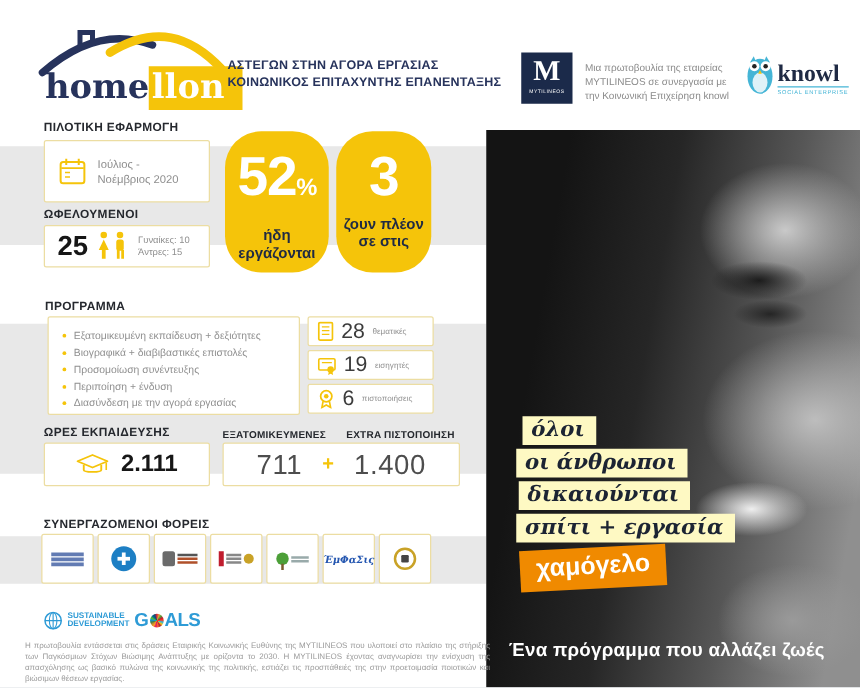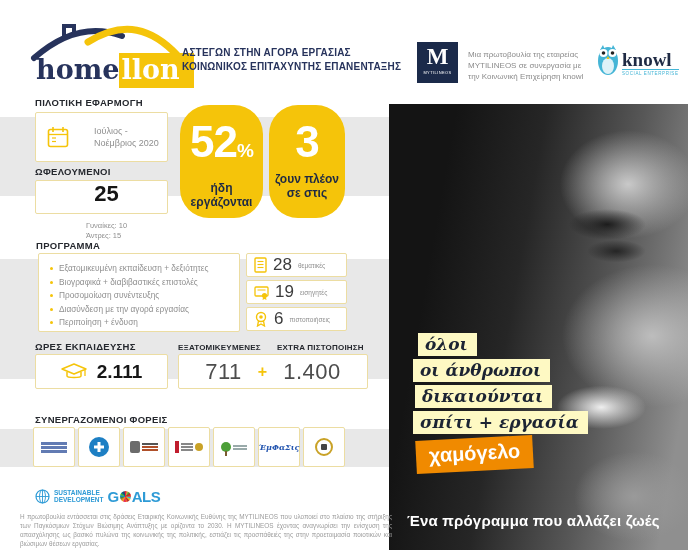--- a/index.html
+++ b/index.html
@@ -25,24 +25,24 @@
   .m-sub { font-size:4px; letter-spacing:.4px; margin-top:-2px; }
   .initiative { left:468px; top:49px; width:120px; font-size:8px; color:#8b8b8b; line-height:11px; z-index:5; }
   .knowl { left:597px; top:44px; width:86px; z-index:5; }
   .knowl-name { font-family:"Liberation Serif", serif; font-weight:bold; font-size:19px; color:#1f2a44; line-height:19px; }
   .knowl-sub { font-size:4.5px; color:#45b5d6; letter-spacing:.6px; border-top:1px solid #45b5d6; padding-top:1px; }
 
   
   .sec-h { position:absolute; font-size:9.5px; font-weight:bold; color:#25282e; letter-spacing:.3px; z-index:4; }
   .ybox { position:absolute; background:#ffffff; border:1px solid #ecdda2; border-radius:2px; z-index:3; }
 
-  .pilot-box { left:35px; top:112px; width:133px; height:50px; display:flex; align-items:center; gap:25px; padding-left:11px; }
+  .pilot-box { left:35px; top:112px; width:133px; height:50px; display:flex; align-items:center; gap:9px; padding-left:11px; }
   .pilot-text { font-size:9px; color:#8f8f8f; line-height:12px; }
 
-  .benef-box { left:35px; top:180px; width:133px; height:34px; display:flex; align-items:center; gap:7px; padding-left:10px;flex-direction:column; }
+  .benef-box { left:35px; top:180px; width:133px; height:34px; display:flex; align-items:center; gap:7px; padding-left:10px; }
   .benef-count { font-size:22px; font-weight:bold; color:#161616; }
   .benef-split { font-size:7.5px; color:#8f8f8f; line-height:10px; }
 
   .stat-yellow { position:absolute; top:105px; height:113px; background:#f5c40a; z-index:3; text-align:center; color:#fff;border-radius:29px; }
   .stat-a { left:180px; width:83px; }
   .stat-b { left:269px; width:76px; }
   .stat-num { font-size:44px; font-weight:bold; line-height:46px; margin-top:14px; letter-spacing:-1px; }
   .stat-pct { font-size:19px; font-weight:bold; }
   .stat-lbl { font-size:12px; font-weight:bold; color:#1f2a44; line-height:14px; margin-top:7px; }
 
@@ -216,22 +216,22 @@
       <div>σε στις</div>
     </div>
   </div>
 
   <div class="sec-h" style="left:36px;top:240px;">ΠΡΟΓΡΑΜΜΑ</div>
   <div class="ybox prog-box">
     <ul>
       <li>Εξατομικευμένη εκπαίδευση + δεξιότητες</li>
       <li>Βιογραφικά + διαβιβαστικές επιστολές</li>
       <li>Προσομοίωση συνέντευξης</li>
+      <li>Περιποίηση + ένδυση</li>
       <li>Διασύνδεση με την αγορά εργασίας</li>
-      <li>Περιποίηση + ένδυση</li>
     </ul>
   </div>
 
   <div class="ybox metric-box" style="top:253px;">
     <svg width="13" height="16" viewBox="0 0 13 16">
       <rect x="1" y="1" width="11" height="14" rx="1" fill="none" stroke="#f5c40a" stroke-width="1.4"></rect>
       <line x1="3.5" y1="4.5" x2="9.5" y2="4.5" stroke="#f5c40a" stroke-width="1.1"></line>
       <line x1="3.5" y1="7.5" x2="9.5" y2="7.5" stroke="#f5c40a" stroke-width="1.1"></line>
       <line x1="3.5" y1="10.5" x2="9.5" y2="10.5" stroke="#f5c40a" stroke-width="1.1"></line>
     </svg>

